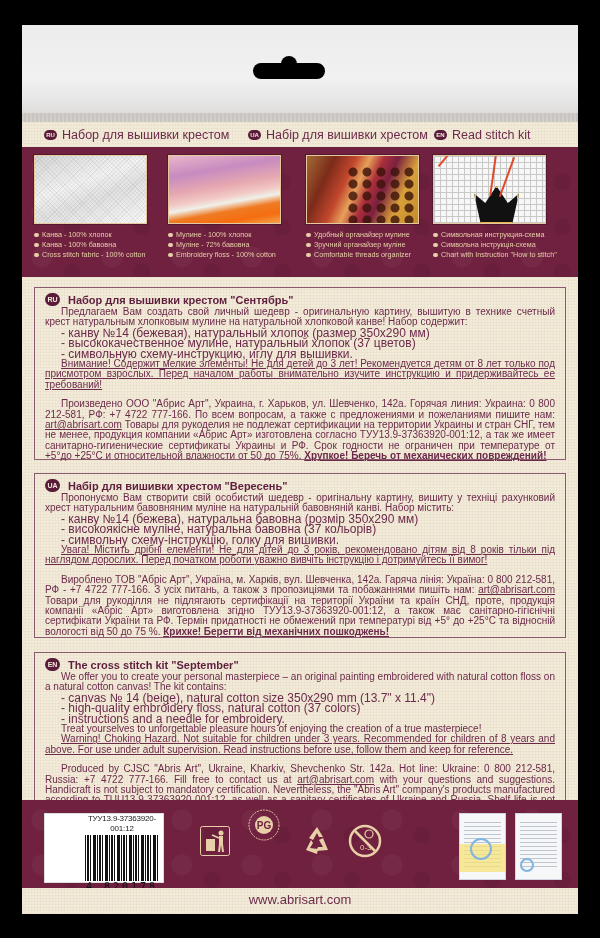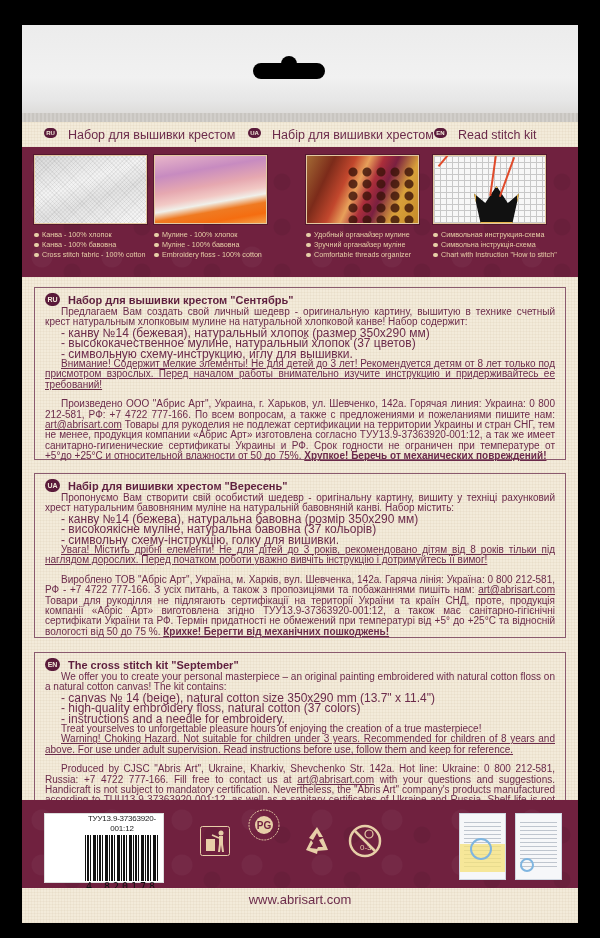--- a/index.html
+++ b/index.html
@@ -12,21 +12,21 @@
   .hanger-slot { position: absolute; left: 231px; top: 38px; width: 72px; height: 16px; background: #000; border-radius: 8px; }
   .hanger-slot::before { content: ""; position: absolute; left: 28px; top: -7px; width: 16px; height: 14px; background: #000; border-radius: 8px 8px 0 0; }
   .hanger-seam { position: absolute; left: 0; top: 88px; width: 556px; height: 9px;
     background: repeating-linear-gradient(90deg, #d2cfcb 0 2px, #c8c5c0 2px 4px); }
 
   .linen { background-color: #f3ebda;
     background-image: repeating-linear-gradient(0deg, rgba(200,180,150,0.12) 0 1px, transparent 1px 3px),
                       repeating-linear-gradient(90deg, rgba(200,180,150,0.12) 0 1px, transparent 1px 3px); }
 
   .titles-bar { position: absolute; left: 0; top: 97px; width: 556px; height: 25px; display: flex; align-items: center; }
-  .title-item { position: absolute; display: flex; align-items: flex-start; gap: 11px; font-size: 12.5px; color: #6b2a4a; white-space: nowrap; }
+  .title-item { position: absolute; display: flex; align-items: center; gap: 5px; font-size: 12.5px; color: #6b2a4a; white-space: nowrap; }
   .lang-dot { display: inline-block; min-width: 13px; height: 10px; border-radius: 6px; background: #5a1a3a; color: #f3ebda; font-size: 6px; font-weight: bold; text-align: center; line-height: 10px; padding: 0 1px; }
 
   .maroon { background-color: #70213f;
     background-image: radial-gradient(circle at 20px 20px, rgba(255,255,255,0.035) 0 10px, transparent 11px),
                       radial-gradient(circle at 50px 35px, rgba(0,0,0,0.06) 0 8px, transparent 9px);
     background-size: 70px 45px; }
 
   .features { position: absolute; left: 0; top: 122px; width: 556px; height: 130px; }
   .feature { position: absolute; top: 8px; width: 128px; }
   .thumb { width: 113px; height: 69px; border: 1px solid #e3c8a0; box-shadow: 0 0 0 1px rgba(0,0,0,0.25); overflow: hidden; position: relative; }
@@ -64,21 +64,21 @@
   .bars { margin: 1px 4px 0 4px; height: 46px;
     background: repeating-linear-gradient(90deg, #111 0 1px, #fff 1px 2px, #111 2px 4px, #fff 4px 5px, #111 5px 6px, #fff 6px 8px, #111 8px 11px, #fff 11px 12px); }
   .barcode-num { font-size: 10px; letter-spacing: 3px; color: #111; text-align: center; line-height: 11px; font-family: "DejaVu Sans Mono", monospace; }
   .icon-box { position: absolute; }
   .cert { position: absolute; top: 13px; width: 47px; height: 67px; background: #f6f7f9; border: 1px solid #cfd6e0; overflow: hidden; }
   .cert-lines { position: absolute; left: 4px; right: 4px; top: 8px; bottom: 10px;
     background: repeating-linear-gradient(180deg, #9aa4b2 0 1px, transparent 1px 4px); opacity: 0.6; }
   .cert-yellow { position: absolute; left: 0; right: 0; top: 30px; height: 28px; background: rgba(245,225,120,0.75); }
   .cert-stamp { position: absolute; left: 10px; top: 24px; width: 22px; height: 22px; border-radius: 50%; border: 2px solid #7fb5e0; }
 
-  .footer { position: absolute; left: 0; top: 863px; width: 556px; height: 35px; text-align: center; font-size: 13px; line-height: 23px; color: #6b2a4a; }
+  .footer { position: absolute; left: 0; top: 863px; width: 556px; height: 26px; text-align: center; font-size: 13px; line-height: 23px; color: #6b2a4a; }
 </style>
 </head>
 <body>
 
 <div class="package">
 
   <div class="hanger">
     <div class="hanger-slot"></div>
     <div class="hanger-seam"></div>
   </div>
@@ -109,30 +109,30 @@
         <div class="feature-line">
             <span class="bullet"></span>
             <span>Канва - 100% бавовна</span>
           </div>
         <div class="feature-line">
             <span class="bullet"></span>
             <span>Cross stitch fabric - 100% cotton</span>
           </div>
       </div>
     </div>
-    <div class="feature" style="left:132px;">
+    <div class="feature" style="left:146px;">
       <div class="thumb thumb-floss"></div>
       <div class="feature-list">
         <div class="feature-line">
             <span class="bullet"></span>
             <span>Мулине - 100% хлопок</span>
           </div>
         <div class="feature-line">
             <span class="bullet"></span>
-            <span>Муліне - 100% бавовна</span>
+            <span>Муліне - 72% бавовна</span>
           </div>
         <div class="feature-line">
             <span class="bullet"></span>
             <span>Embroidery floss - 100% cotton</span>
           </div>
       </div>
     </div>
     <div class="feature" style="left:411px;">
       <div class="thumb thumb-chart">
         <div class="chart-crown"></div>

